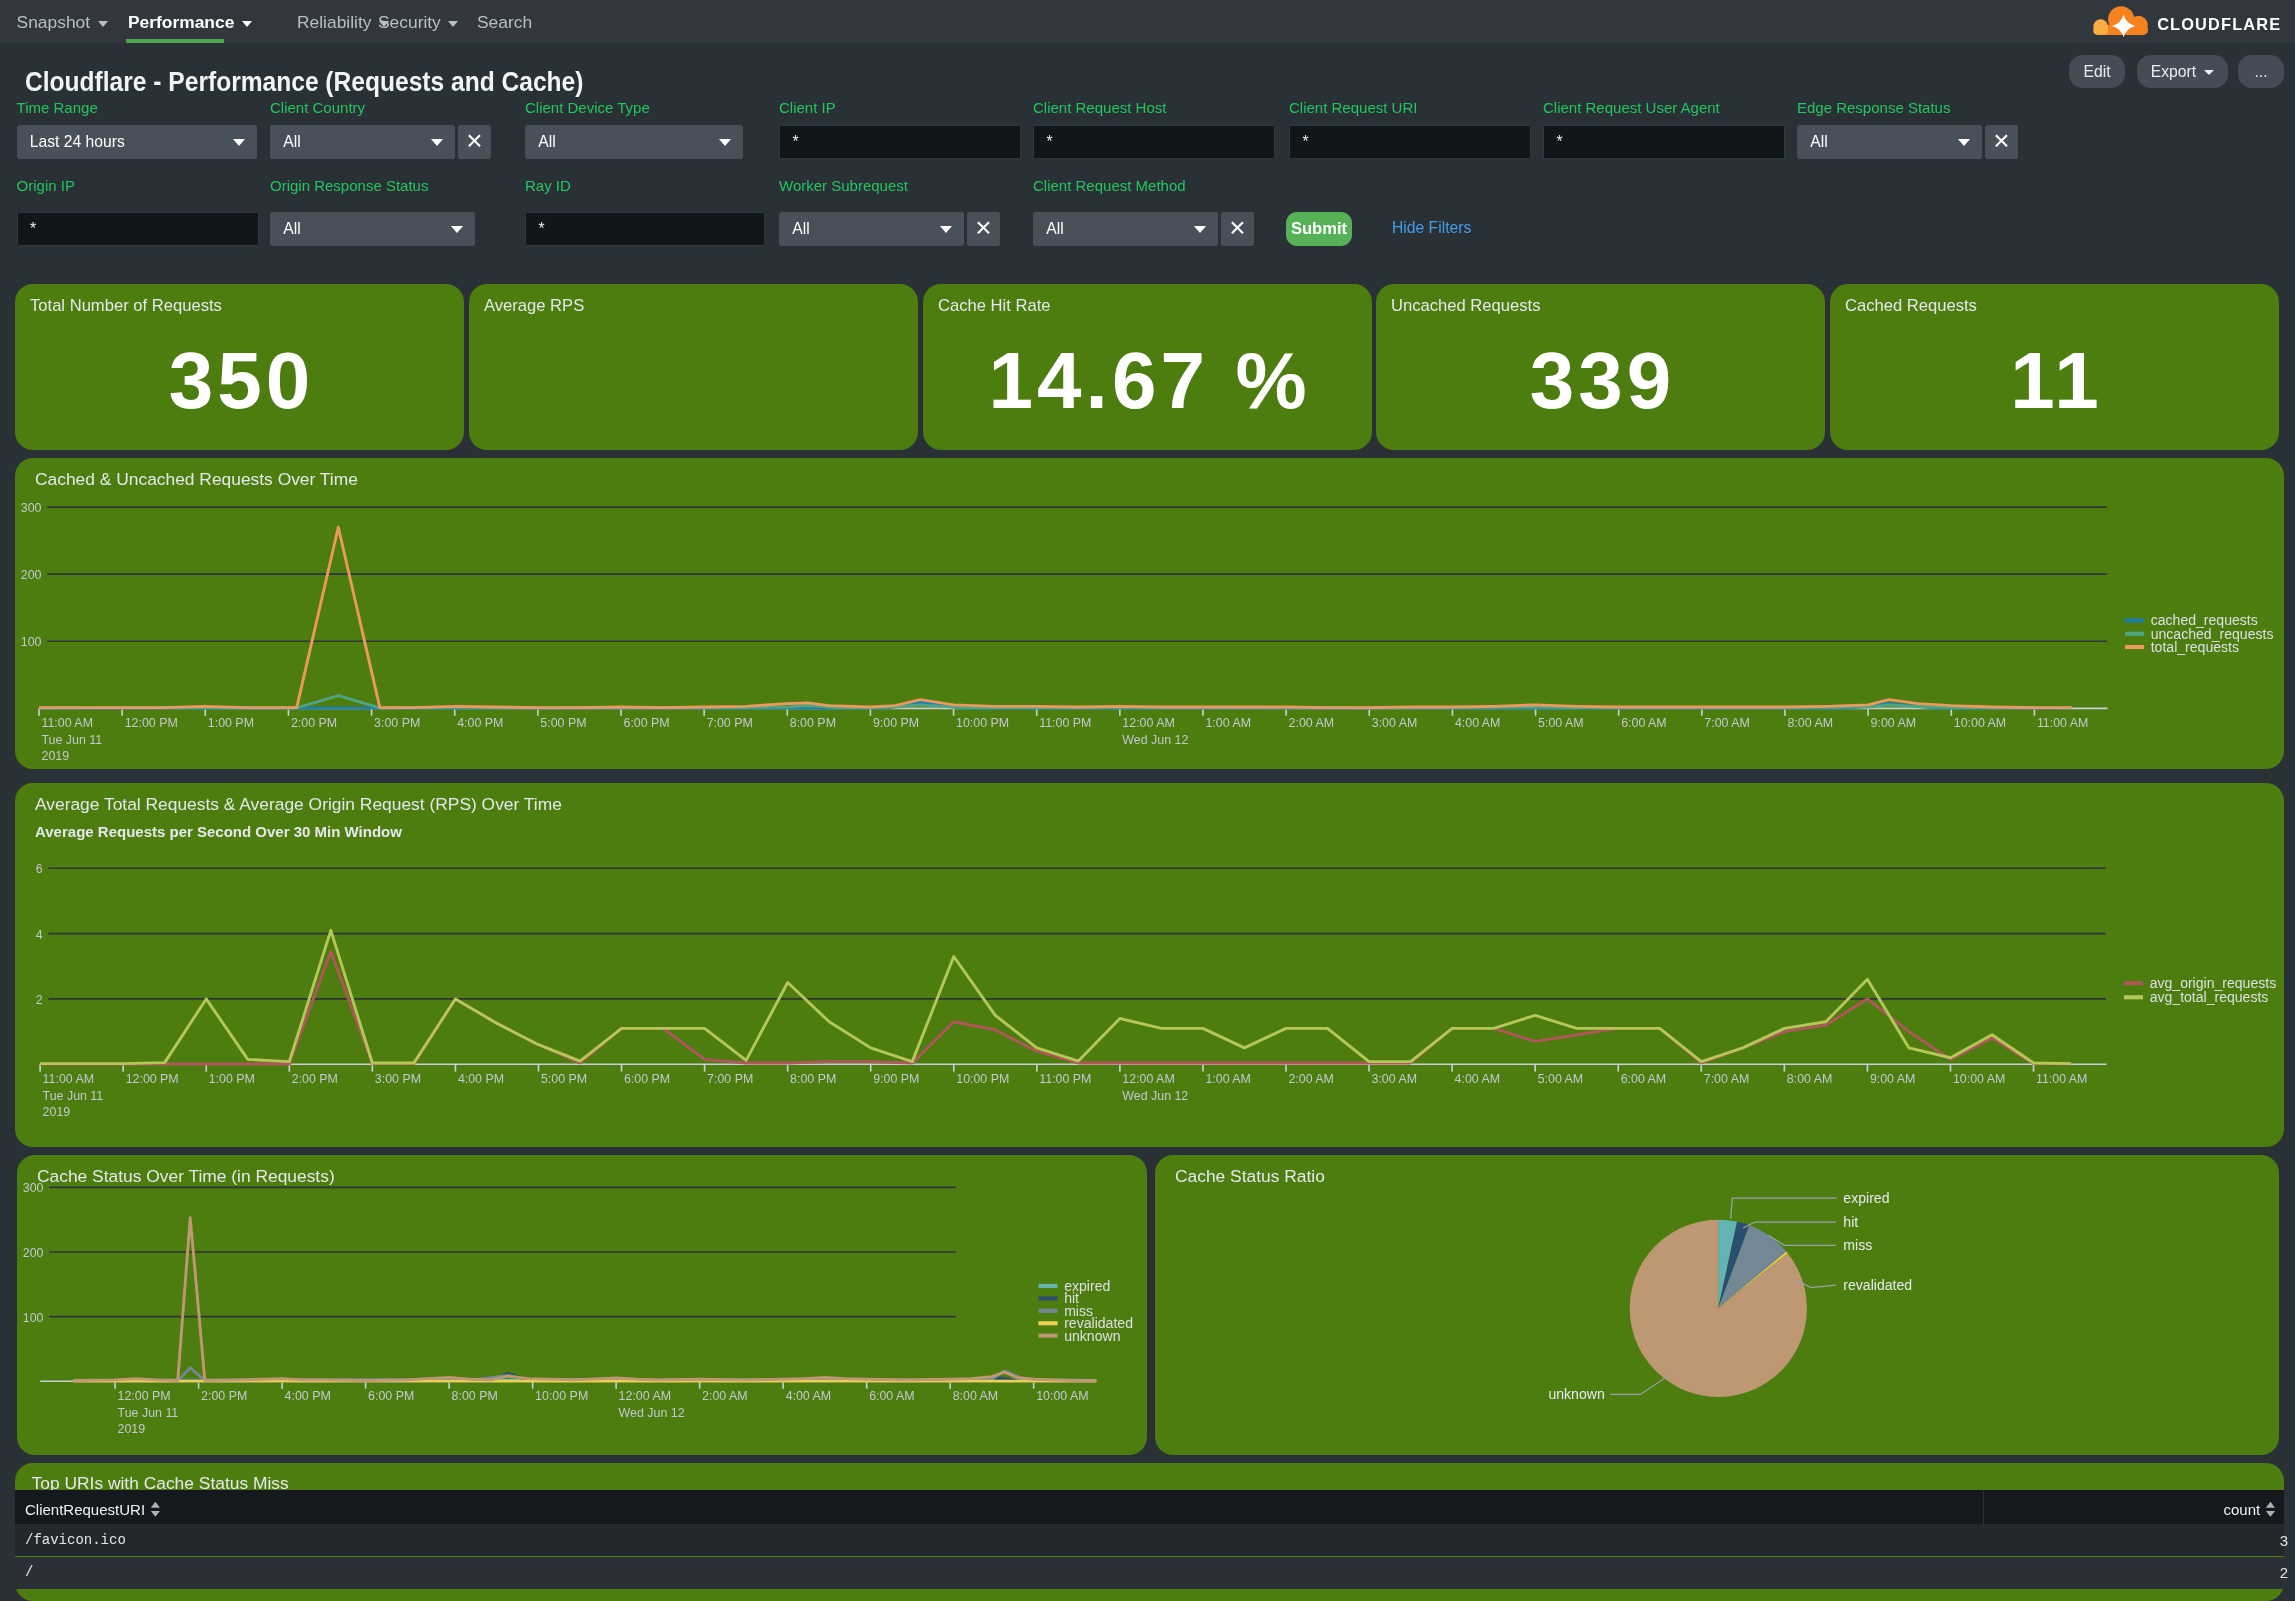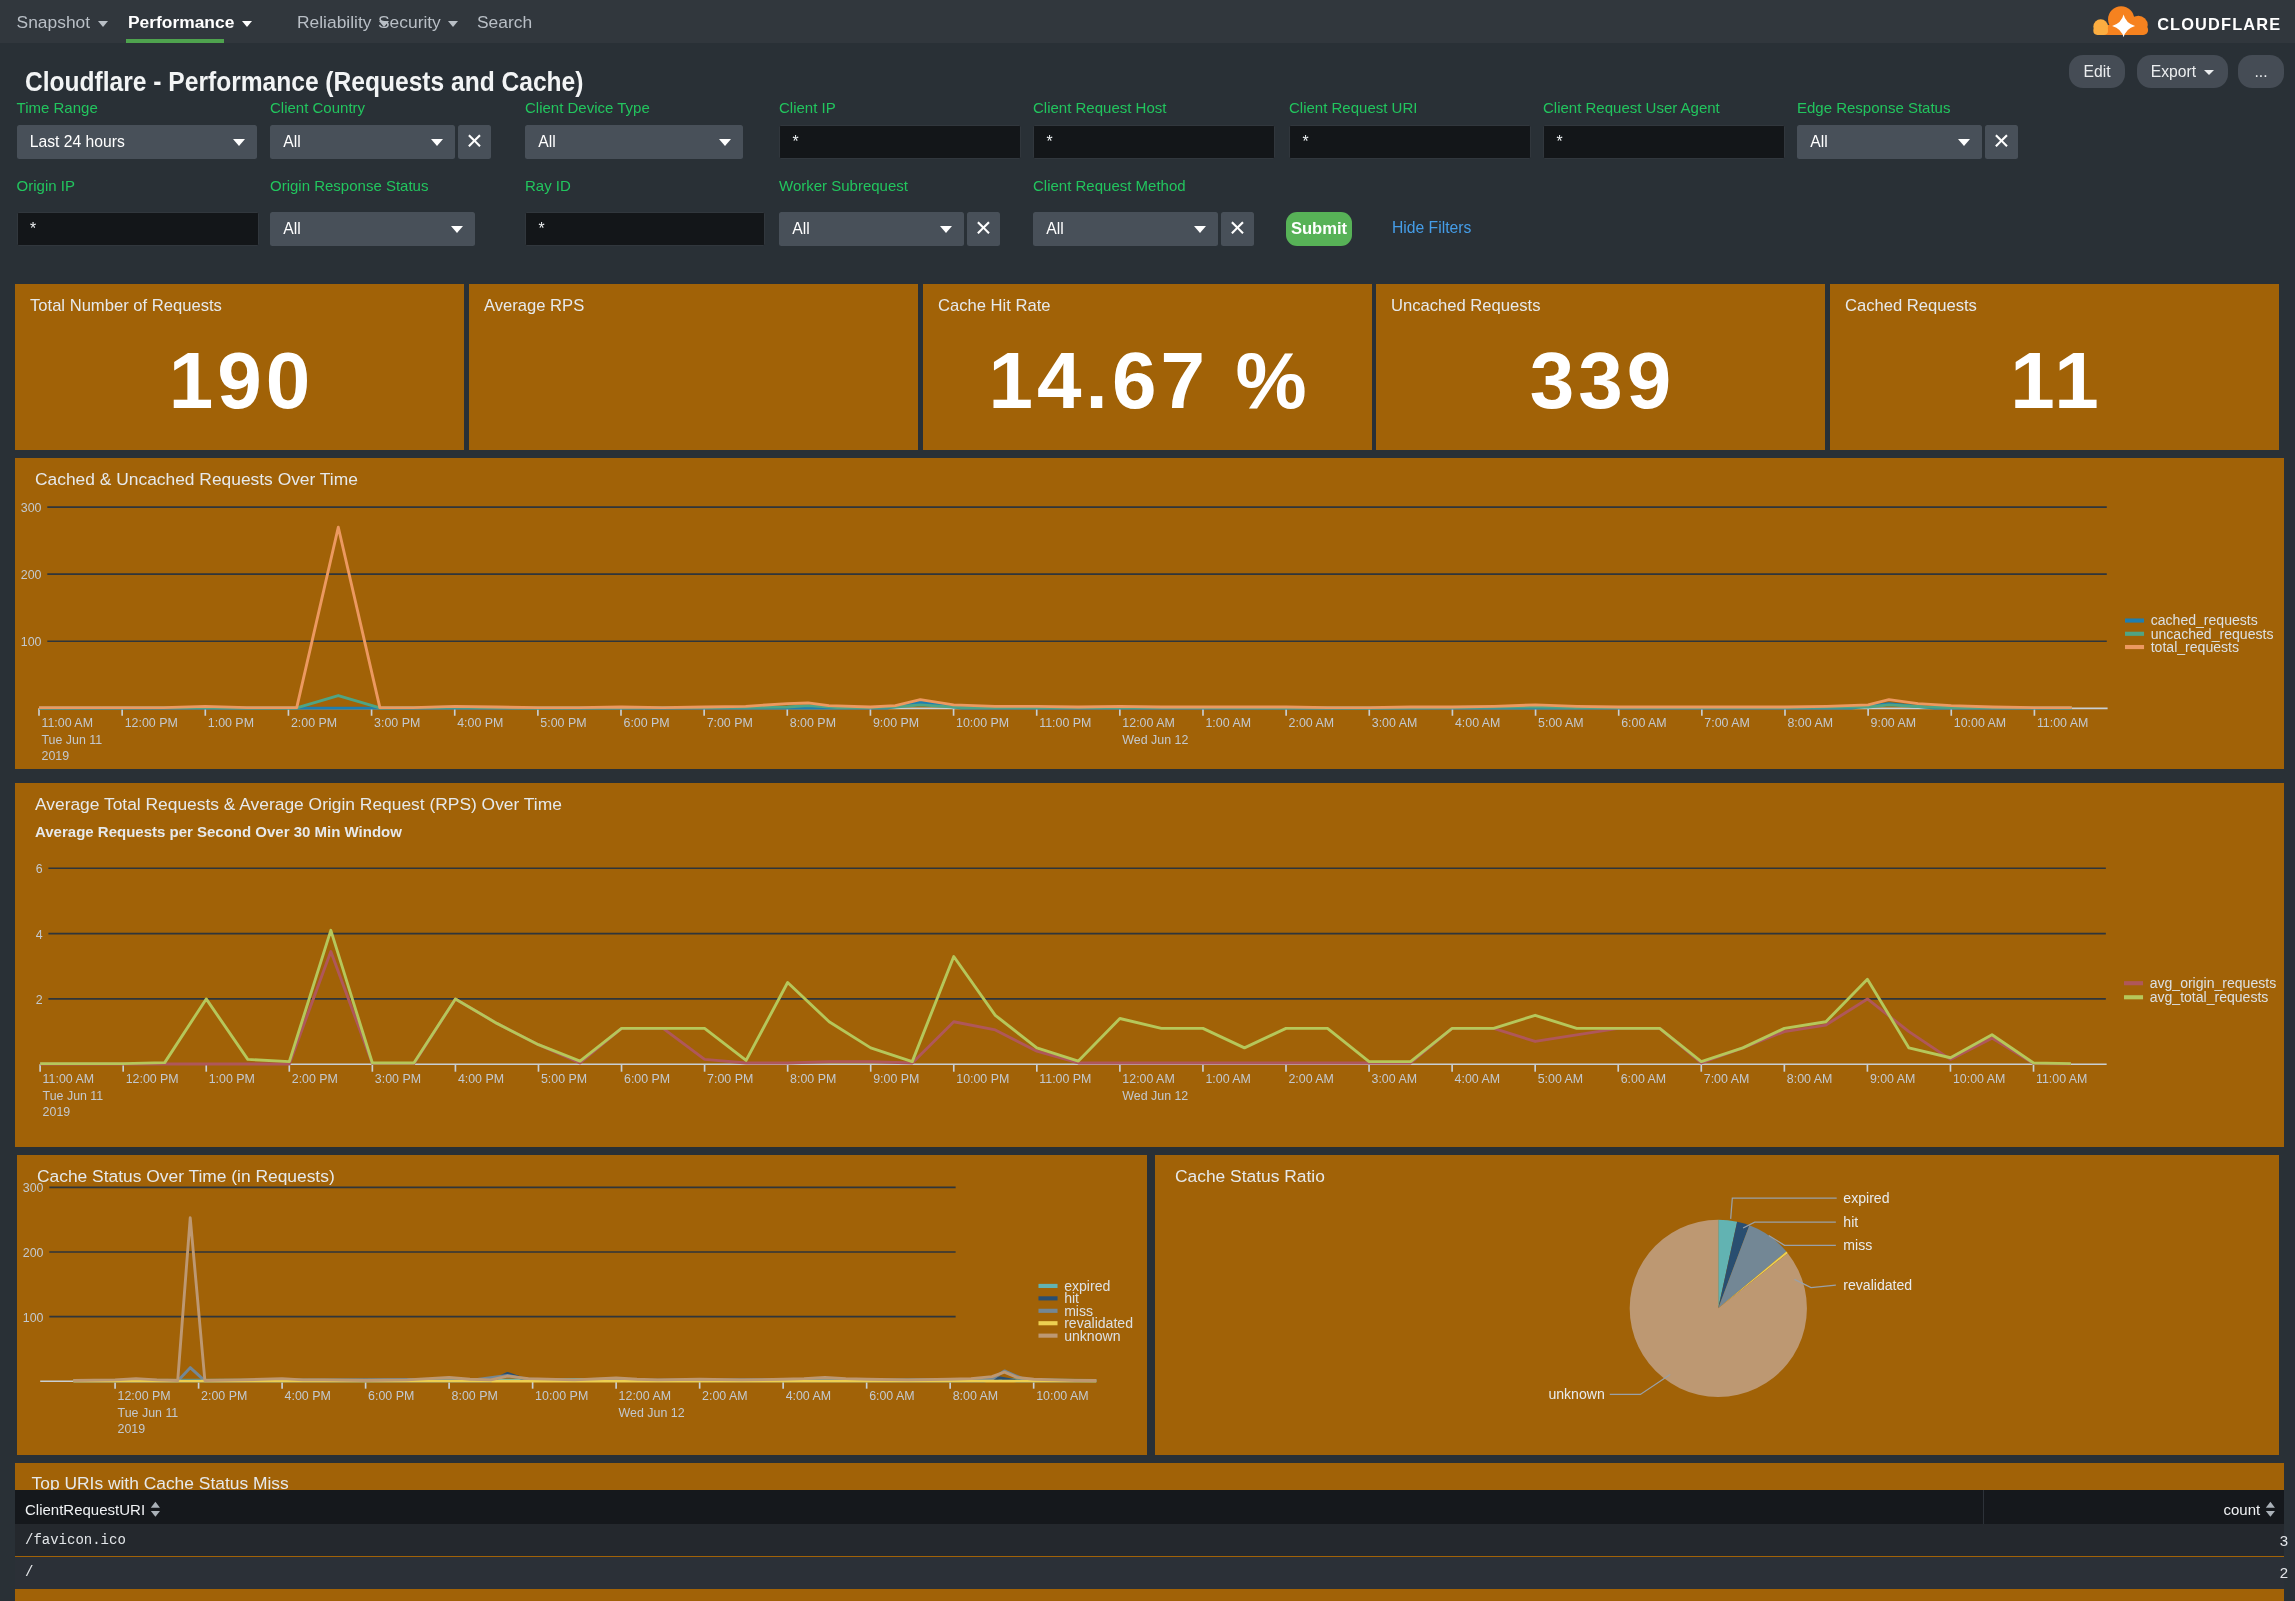--- a/index.html
+++ b/index.html
@@ -1,16 +1,16 @@
 <!DOCTYPE html>
 <html style="font-size:13.2px"><head><meta charset="utf-8"><style>
 * { margin:0; padding:0; box-sizing:border-box; }
 html,body { width:2295px; height:1602px; background:#293036; font-family:"Liberation Sans", sans-serif; overflow:hidden; }
 .abs { position:absolute; }
-.panel { position:absolute; background:#a16207; }
+.panel { position:absolute; background:#4d7c0f;border-radius:18px; }
 .ptitle { position:absolute; left:20px; top:10.8px; font-size:17.4px; color:#e6e9eb; }
 .navitem { position:absolute; top:12.4px; font-size:17.4px; color:#b9bfc6; }
 .caret { display:inline-block; width:0; height:0; border-left:5.8px solid transparent; border-right:5.8px solid transparent; border-top:6.6px solid currentColor; vertical-align:middle; margin-left:7.5px; }
 .flabel { position:absolute; font-size:15px; color:#22c55e; }
 .dd { position:absolute; height:34px; background:#485059; border-radius:2.5px; color:#fff; font-size:15.7px; line-height:34px; padding-left:13.2px; }
 .ddcaret { position:absolute; right:11.6px; top:14px; width:0; height:0; border-left:6.6px solid transparent; border-right:6.6px solid transparent; border-top:7.5px solid #fff; }
 .xbtn { position:absolute; height:34px; width:33px; background:#485059; border-radius:2.5px; color:#fff; text-align:center; font-size:28px; line-height:31px; font-weight:400; }
 .inp { position:absolute; height:34px; background:#131619; border:0.8px solid #31373d; border-radius:1.7px; color:#eef1f3; font-size:15.7px; line-height:32px; padding-left:12.4px; }
 .kpilabel { position:absolute; left:15px; top:12.4px; font-size:16.6px; color:#e6e9eb; }
 .kpinum { position:absolute; left:0; right:0; top:51px; text-align:center; font-size:80px; font-weight:700; color:#fff; letter-spacing:4.1px; text-indent:4.1px; }
@@ -67,21 +67,21 @@
 <div class="flabel" style="left:779px;top:177px;">Worker Subrequest</div>
 <div class="dd" style="left:779px;top:212px;width:185px;">All<span class="ddcaret"></span></div>
 <div class="xbtn" style="left:967px;top:212px;">×</div>
 <div class="flabel" style="left:1033px;top:177px;">Client Request Method</div>
 <div class="dd" style="left:1033px;top:212px;width:185px;">All<span class="ddcaret"></span></div>
 <div class="xbtn" style="left:1221px;top:212px;">×</div>
 <div class="abs" style="left:1286px;top:212px;width:66px;height:34px;background:#57b257;border-radius:11px;color:#fff;font-size:16.6px;font-weight:700;text-align:center;line-height:34px;">Submit</div>
 <div class="abs" style="left:1392px;top:219px;font-size:15.7px;color:#459de8;">Hide Filters</div>
 <div class="panel" style="left:15px;top:284px;width:449px;height:166px;">
 <div class="kpilabel">Total Number of Requests</div>
-<div class="kpinum">190</div>
+<div class="kpinum">350</div>
 </div>
 <div class="panel" style="left:469px;top:284px;width:449px;height:166px;">
 <div class="kpilabel">Average RPS</div>
 </div>
 <div class="panel" style="left:923px;top:284px;width:449px;height:166px;">
 <div class="kpilabel">Cache Hit Rate</div>
 <div class="kpinum">14.67 %</div>
 </div>
 <div class="panel" style="left:1376px;top:284px;width:449px;height:166px;">
 <div class="kpilabel">Uncached Requests</div>

